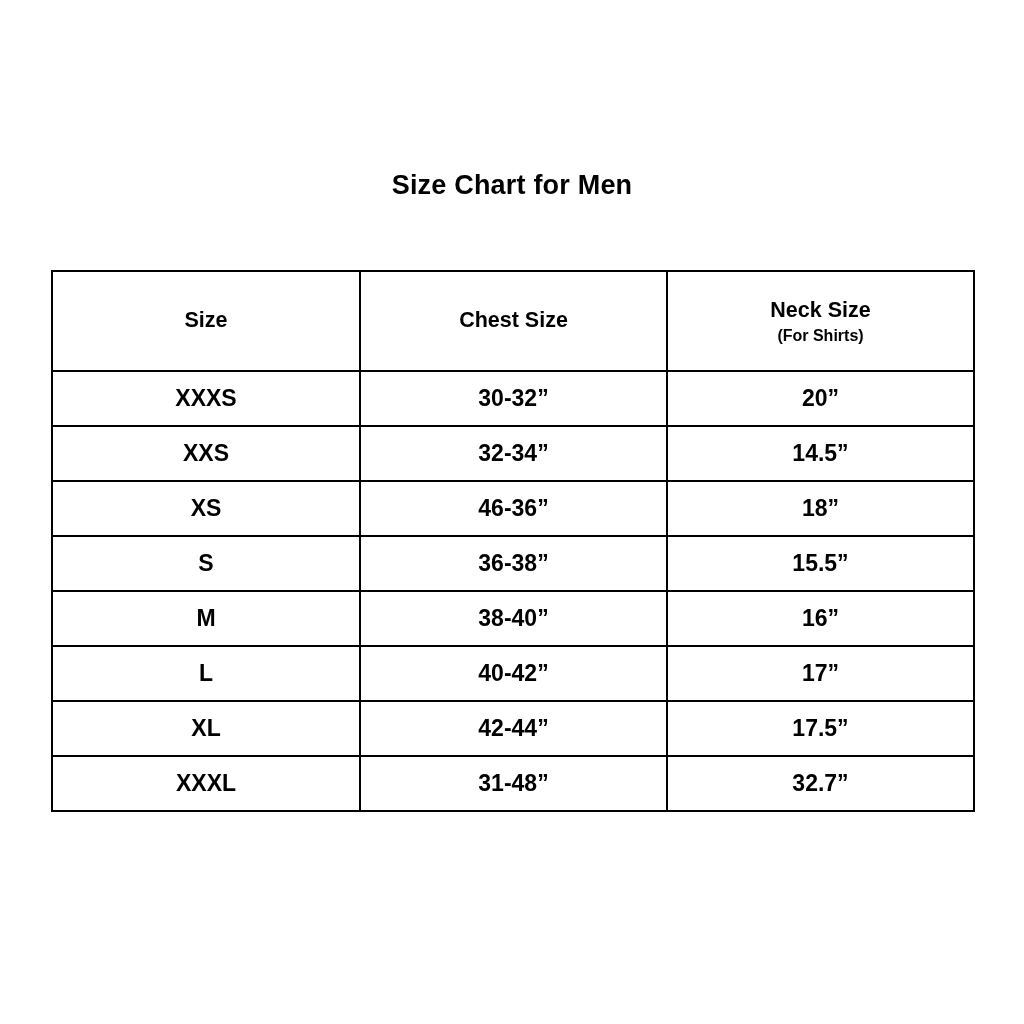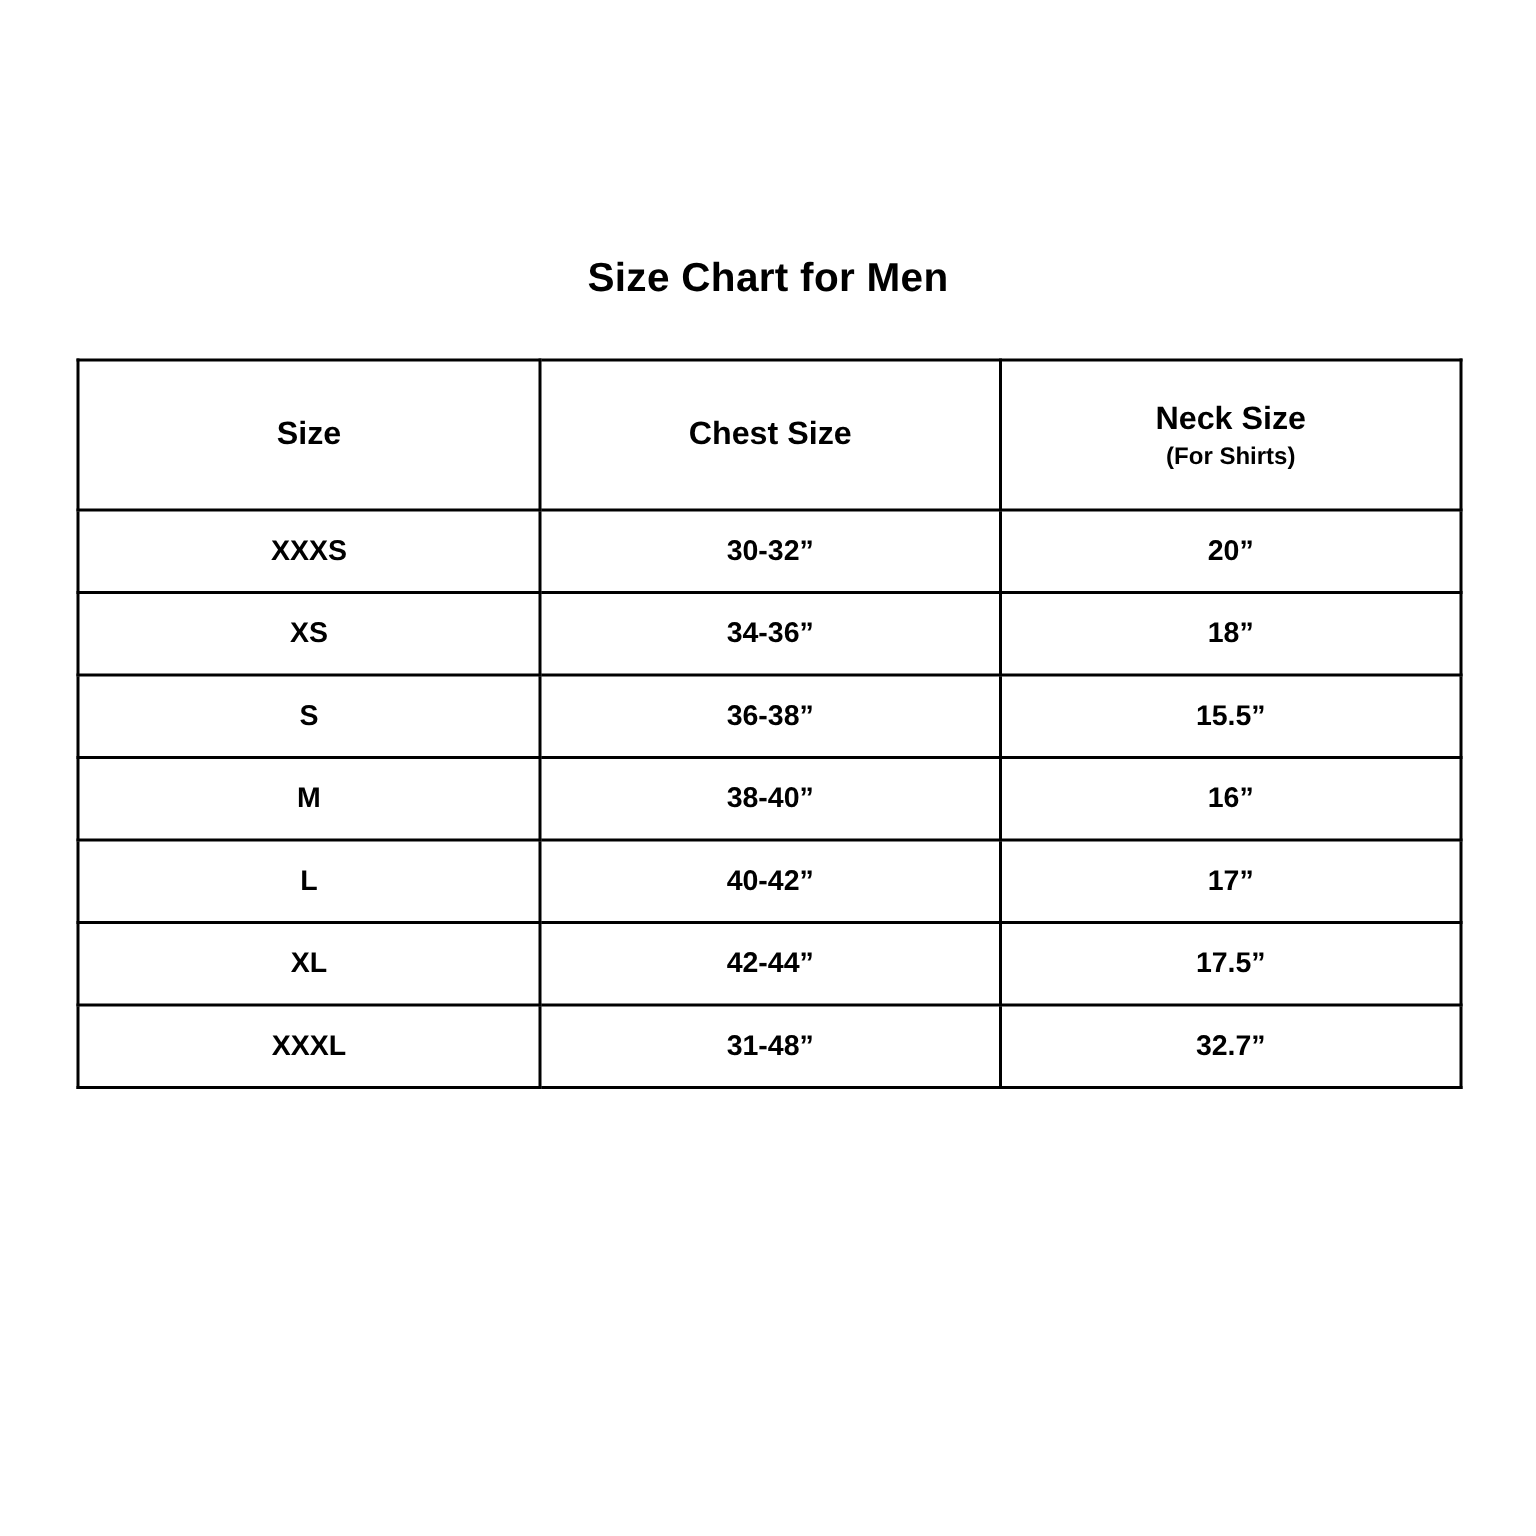--- a/index.html
+++ b/index.html
@@ -33,41 +33,42 @@
   .table-wrap {
     position: absolute;
     left: 51px;
     top: 239px;
     width: 922px;
   }
   table.size-table {
     border-collapse: collapse;
     width: 922px;
     table-layout: fixed;
+    margin-top: 31px;
   }
   table.size-table col.c1 { width: 308px; }
   table.size-table col.c2 { width: 307px; }
   table.size-table col.c3 { width: 307px; }
   table.size-table th,
   table.size-table td {
     border: 2px solid #000000;
     text-align: center;
     vertical-align: middle;
     font-weight: bold;
     color: #000000;
   }
   table.size-table thead th {
     height: 98px;
     font-size: 21.5px;
     line-height: 1.35;
     padding: 0 6px;
   }
   table.size-table tbody td {
     height: 53px;
-    font-size: 19px;
+    font-size: 23px;
     padding: 0 6px;
   }
   .hdr-sub {
     display: block;
     font-size: 16px;
     font-weight: bold;
   }
 </style>
 </head>
 <body>
@@ -97,22 +98,27 @@
           </th>
         </tr>
       </thead>
       <tbody>
         <tr>
           <td>XXXS</td>
           <td>30-32”</td>
           <td>20”</td>
         </tr>
         <tr>
+          <td>XXS</td>
+          <td>32-34”</td>
+          <td>14.5”</td>
+        </tr>
+        <tr>
           <td>XS</td>
-          <td>34-36”</td>
+          <td>46-36”</td>
           <td>18”</td>
         </tr>
         <tr>
           <td>S</td>
           <td>36-38”</td>
           <td>15.5”</td>
         </tr>
         <tr>
           <td>M</td>
           <td>38-40”</td>

